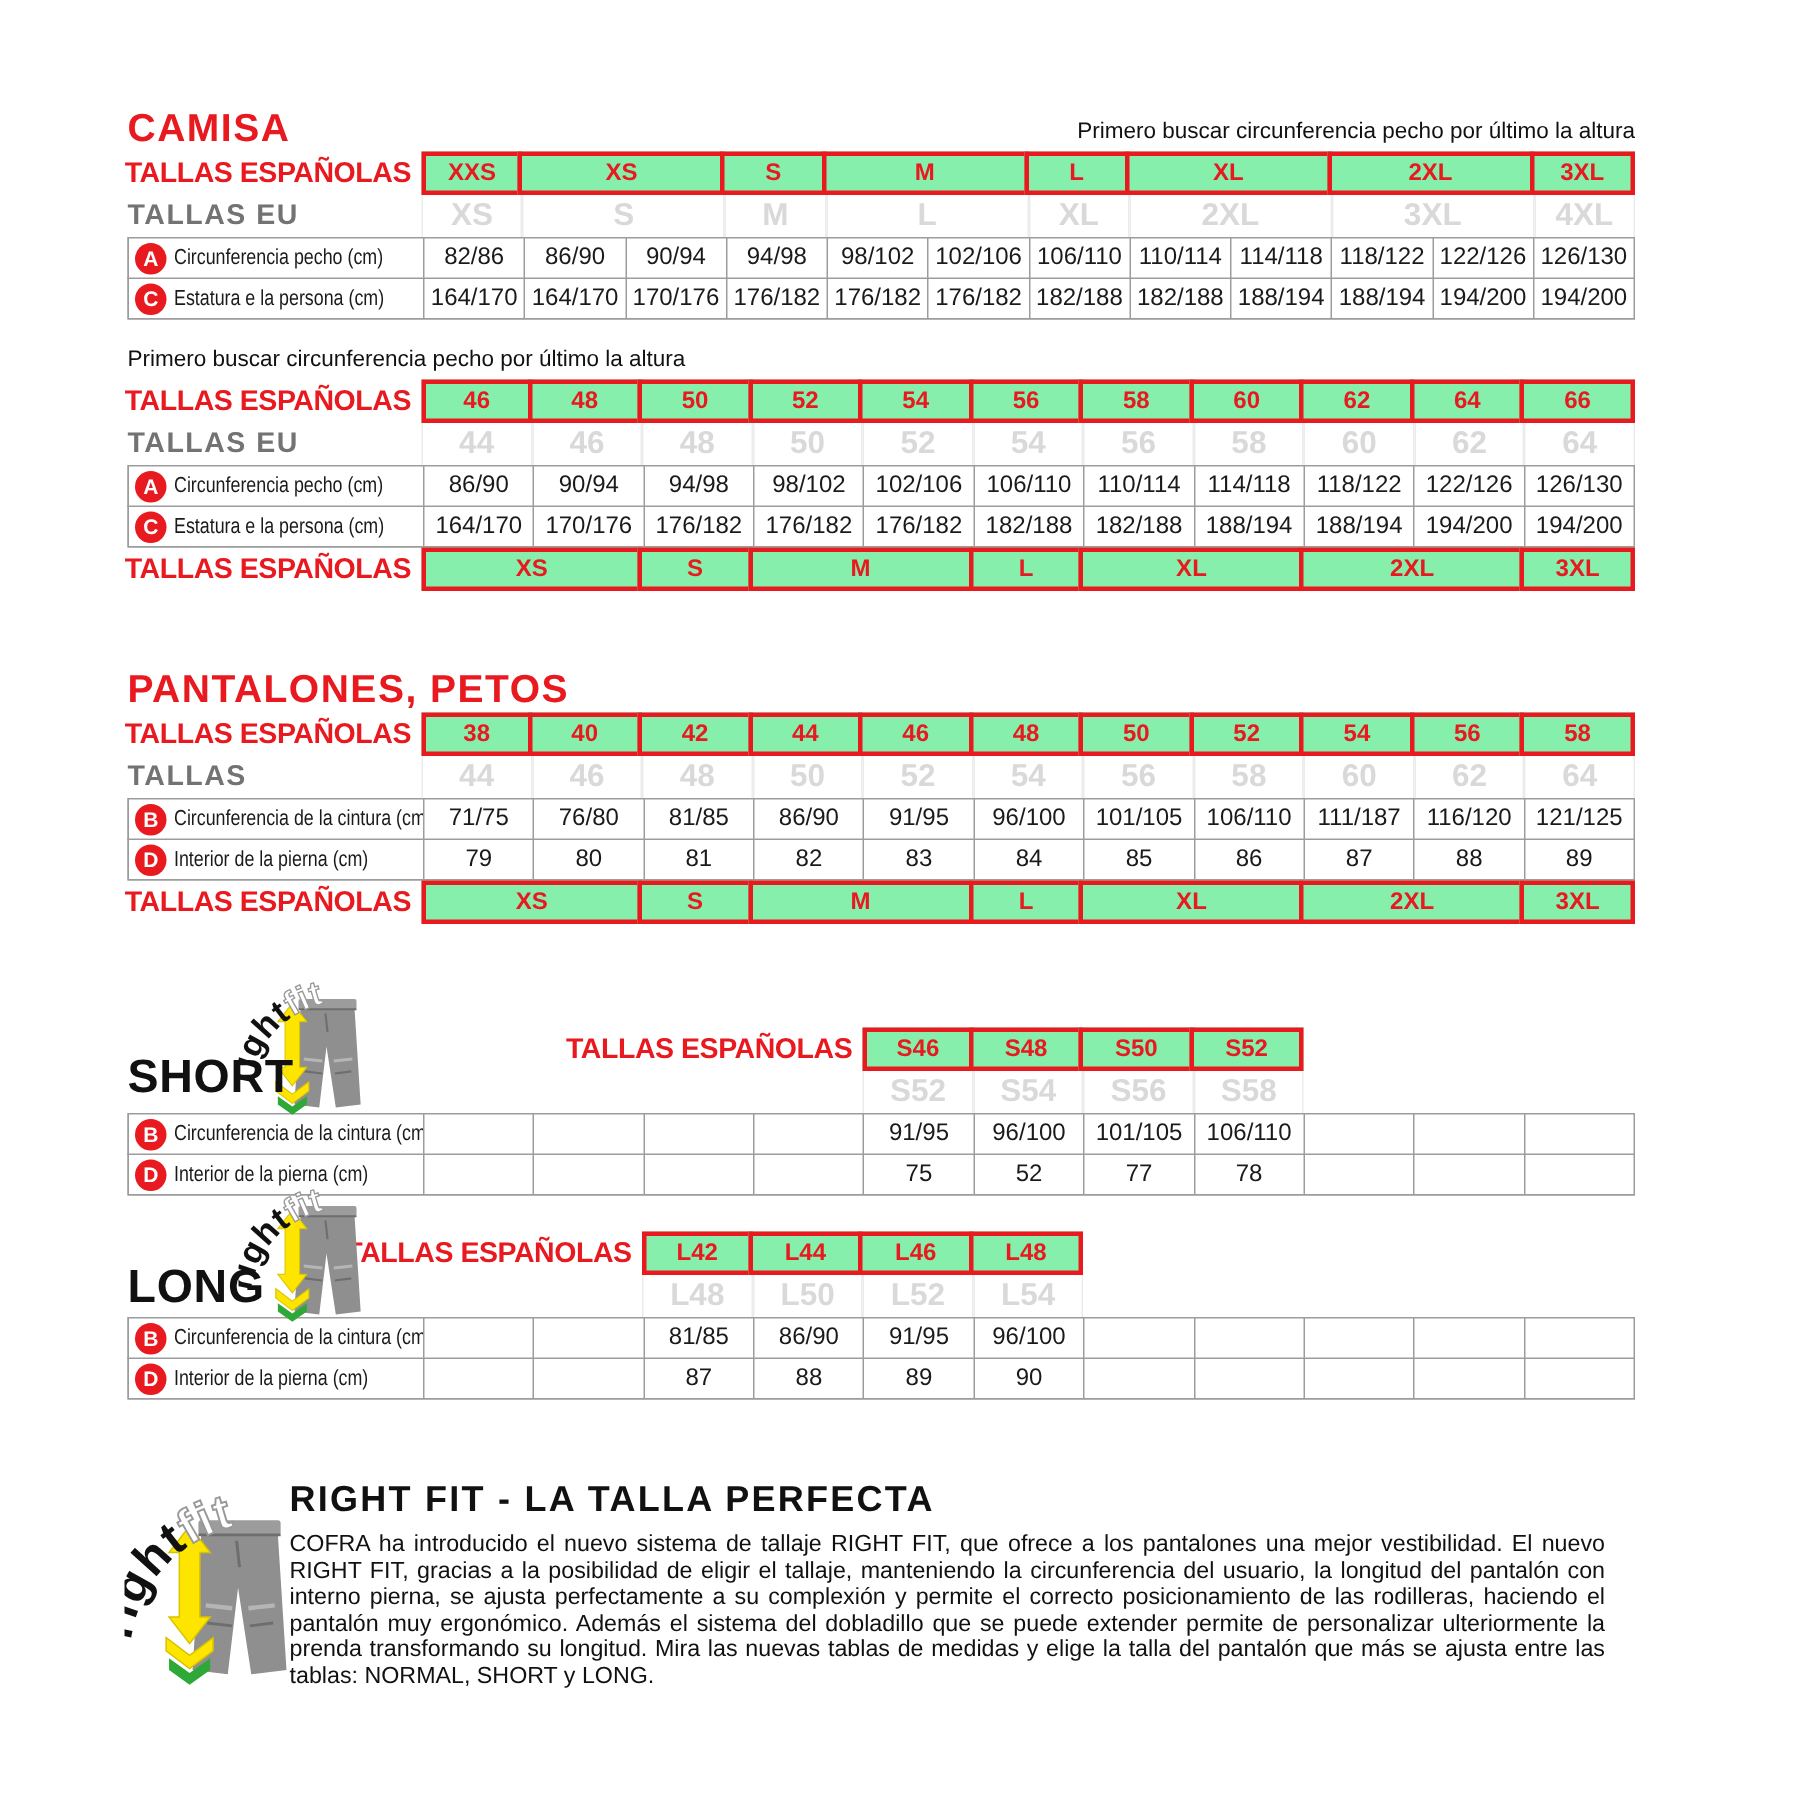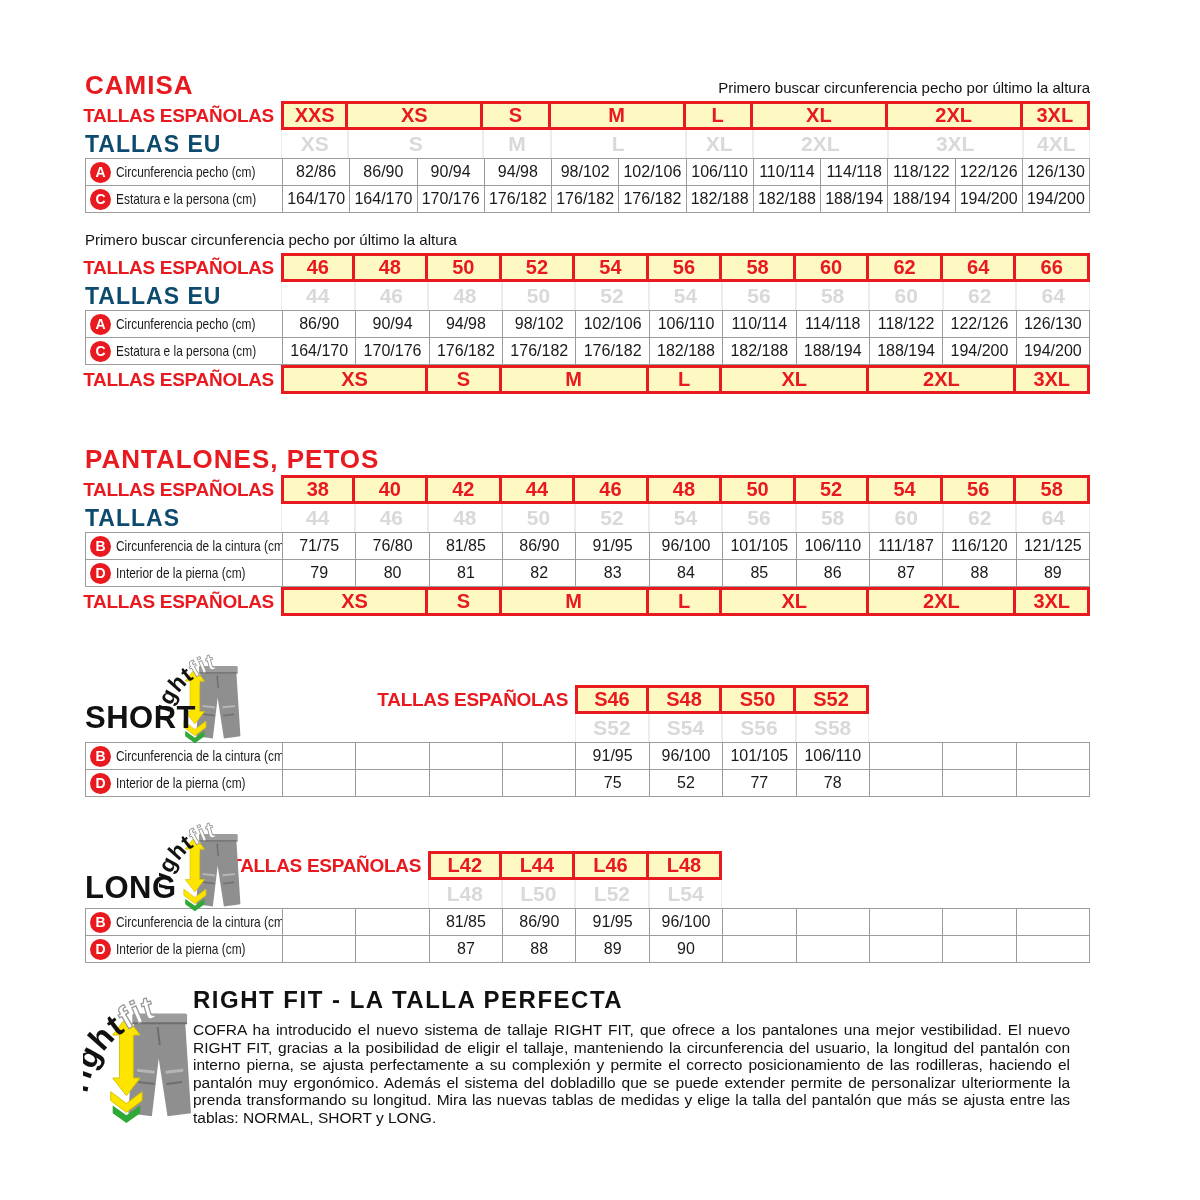--- a/index.html
+++ b/index.html
@@ -6,33 +6,33 @@
   body{
     width:1200px;height:1200px;background:#ffffff;position:relative;
     font-family:"Liberation Sans",sans-serif;color:#1a1a1a;overflow:hidden;
   }
   .content{position:absolute;left:85px;top:0;width:1005px;height:1200px;}
   .sec{position:absolute;left:0;width:1005px;}
   .sec-camisa{top:72px;}
   .sec-cazadoras{top:232px;}
   .sec-pantalones{top:446px;}
   .sec-short{top:652px;height:150px;}
-  .sec-long{top:818px;height:150px;}
+  .sec-long{top:788px;height:150px;}
   .sec-rightfit{top:986px;}
 
   .titleline{display:flex;justify-content:space-between;align-items:flex-end;margin-bottom:3px;}
   .tbl-title{color:#e8191f;font-weight:bold;font-size:26px;letter-spacing:1px;line-height:26px;white-space:nowrap;}
   .tbl-note{font-size:15px;color:#111;line-height:16px;white-space:nowrap;padding-bottom:2px;}
 
   .rowgrid{display:grid;width:1005px;}
   .hlabel{color:#e8191f;font-weight:bold;font-size:19px;display:flex;align-items:center;justify-content:flex-end;padding-right:7px;white-space:nowrap;letter-spacing:-0.3px;}
-  .rbox{border:3px solid #e8191f;color:#e8191f;font-weight:bold;font-size:20px;height:29px;box-sizing:border-box;display:flex;align-items:center;justify-content:center;background:#fef9c3;letter-spacing:0px;}
+  .rbox{border:3px solid #e8191f;color:#e8191f;font-weight:bold;font-size:16px;height:29px;box-sizing:border-box;display:flex;align-items:center;justify-content:center;background:#86efac;letter-spacing:0px;}
   .rbox.joined{margin-left:-3px;}
   .grayrow{height:28px;}
-  .glabel{color:#0c4a6e;font-weight:bold;font-size:23px;display:flex;align-items:center;letter-spacing:1px;white-space:nowrap;}
+  .glabel{color:#737373;font-weight:bold;font-size:19px;display:flex;align-items:center;letter-spacing:1px;white-space:nowrap;}
   .gcell{color:#d9d9d9;font-weight:bold;font-size:21px;display:flex;align-items:center;justify-content:center;border-left:1px solid #ececec;border-right:1px solid #ececec;}
   .datarow{background:#9c9c9c;border:1px solid #9c9c9c;gap:1px;box-sizing:border-box;height:28px;}
   .datarow + .datarow{margin-top:-1px;}
   .dcell{background:#fff;display:flex;align-items:center;justify-content:center;font-size:16px;color:#1a1a1a;}
   .dlbl{background:#fff;display:flex;align-items:center;justify-content:flex-start;padding-left:4px;overflow:hidden;}
   .dlbl .txt{display:inline-block;font-size:14.5px;transform:scaleX(0.82);transform-origin:0 50%;white-space:nowrap;}
   .badge{flex:0 0 auto;width:21px;height:21px;border-radius:50%;background:#e8191f;color:#fff;font-weight:bold;font-size:14px;display:flex;align-items:center;justify-content:center;margin-right:5px;}
 
   .mini-name{position:absolute;left:0;font-weight:bold;font-size:31px;letter-spacing:0.5px;color:#111;}
   .mini-logo{position:absolute;}

